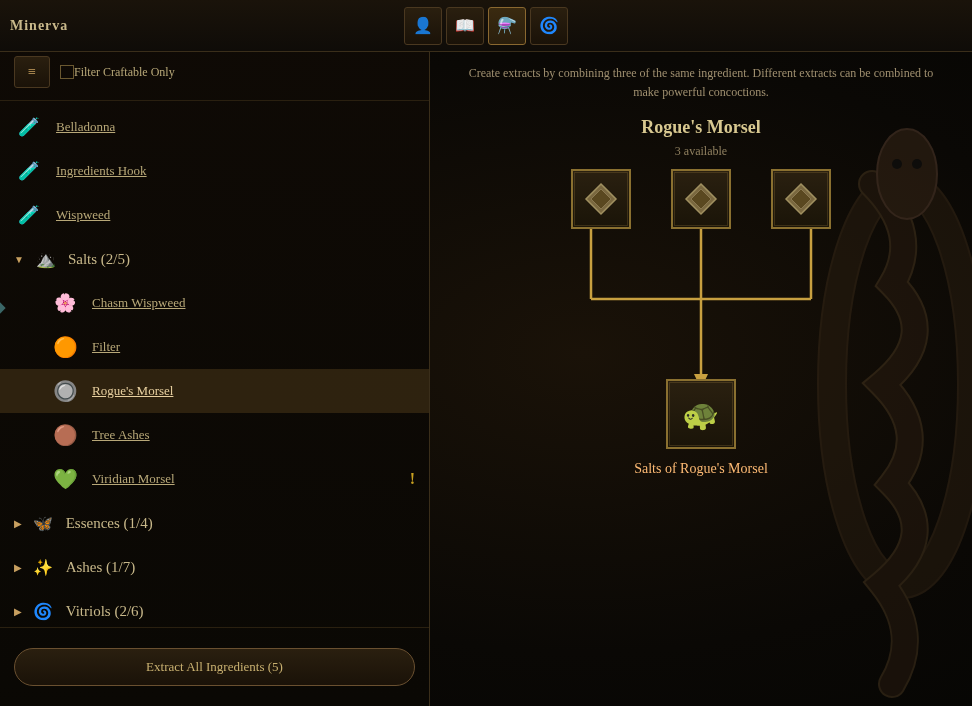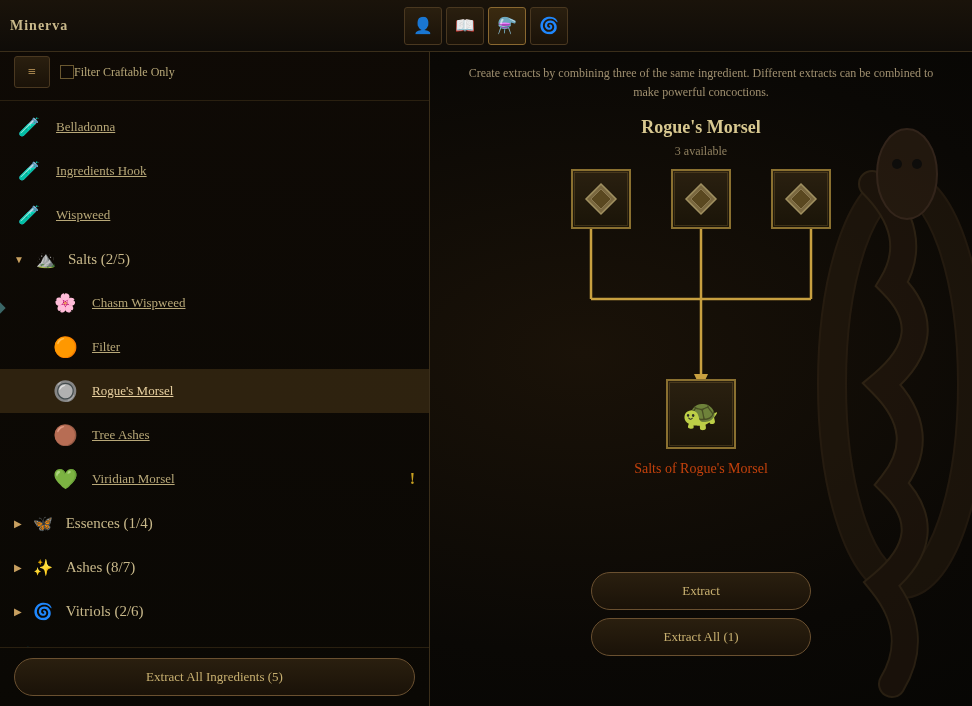--- a/index.html
+++ b/index.html
@@ -257,21 +257,21 @@
 
     .alert-icon {
       margin-left: auto;
       color: #c8a020;
       font-size: 16px;
       font-weight: bold;
     }
 
     
     .bottom-bar {
-      padding: 10px 14px;
+      padding: 20px 14px;
       border-top: 1px solid #2a2010;
     }
 
     .extract-all-btn {
       width: 100%;
       padding: 10px;
       background: linear-gradient(180deg, #2a1f0f 0%, #1a1208 100%);
       border: 1px solid #6a5030;
       border-radius: 20px;
       color: #c8b070;
@@ -334,21 +334,21 @@
     }
 
     .ingredient-slot::after {
       content: '';
       position: absolute;
       inset: 1px;
       border: 1px solid rgba(200, 160, 80, 0.2);
     }
 
     .result-name {
-      color: #c2410c;
+      color: #fdba74;
       font-size: 14px;
       margin-top: 8px;
     }
 
     
     .extract-buttons {
       position: absolute;
       bottom: 50px;
       left: 50%;
       transform: translateX(-50%);
@@ -464,21 +464,21 @@
 
       <div class="category-header">
         <span class="category-arrow">▶</span>
         <div class="category-icon">🦋</div>
         <span class="category-name">Essences (1/4)</span>
       </div>
 
       <div class="category-header">
         <span class="category-arrow">▶</span>
         <div class="category-icon">✨</div>
-        <span class="category-name">Ashes (8/7)</span>
+        <span class="category-name">Ashes (1/7)</span>
       </div>
 
       <div class="category-header">
         <span class="category-arrow">▶</span>
         <div class="category-icon">🌀</div>
         <span class="category-name">Vitriols (2/6)</span>
       </div>
 
       <div class="category-header">
 
@@ -556,19 +556,15 @@
       <div style="position:absolute; bottom:0; left:50%; transform:translateX(-50%);">
         <div class="ingredient-slot" style="width:70px;height:70px;font-size:30px;">
           🐢
         </div>
       </div>
 
     </div>
 
     <p class="result-name" style="margin-top:12px;">Salts of Rogue's Morsel</p>
 
-    <div class="extract-buttons">
-      <button class="extract-btn">Extract</button>
-      <button class="extract-btn">Extract All (1)</button>
-    </div>
 
   </div>
 </div>
 
 </body></html>

